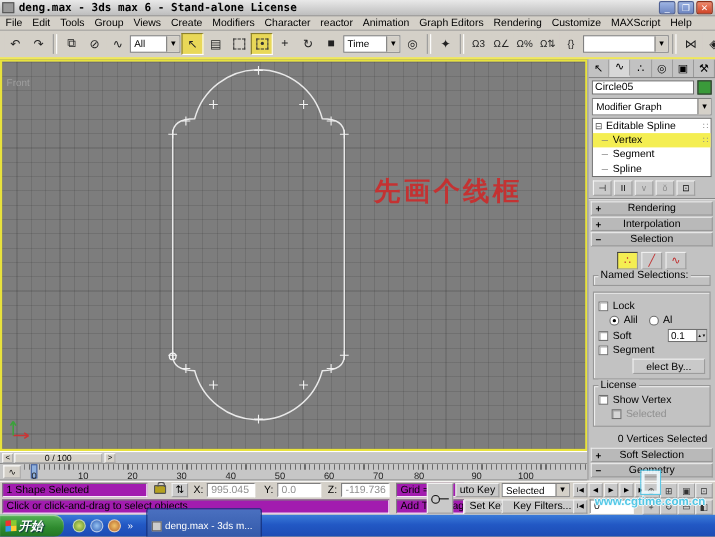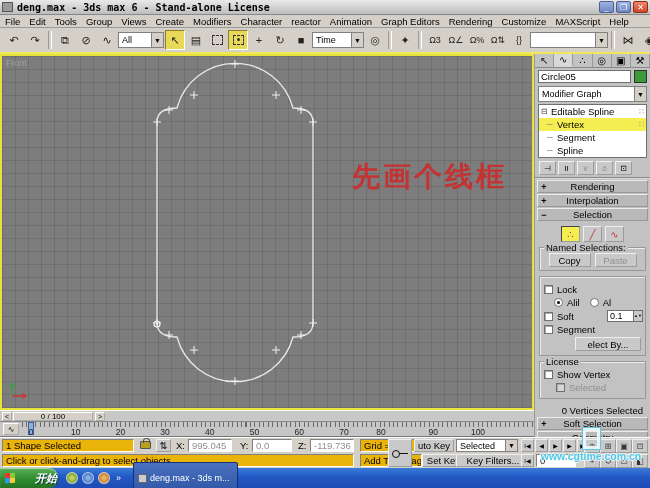--- a/index.html
+++ b/index.html
@@ -39,22 +39,22 @@
     font-size:7px; display:flex; align-items:center; justify-content:center; }
   .dashedbox { width:11px; height:10px; border:1px dashed #333; }
   .dashedbox.dot { position:relative; }
   .dashedbox.dot::after { content:""; position:absolute; left:3px; top:2px; width:3px; height:3px; background:#333; border-radius:50%; }
   
   #viewport { position:absolute; left:0; top:54px; width:534px; height:356px;
     border:2px solid #e8e23c; background-color:#7d7d7d;
     background-image:
       repeating-linear-gradient(to right, rgba(0,0,0,0.10) 0 1px, transparent 1px 13px),
       repeating-linear-gradient(to bottom, rgba(0,0,0,0.10) 0 1px, transparent 1px 13px); }
-  #vplabel { position:absolute; left:4px; top:2px; color:#9f9f9f; font-size:9px; }
-  #annotation { position:absolute; left:350px; top:102px; font-size:28px; font-weight:bold;
+  #vplabel { position:absolute; left:4px; top:14px; color:#9f9f9f; font-size:9px; }
+  #annotation { position:absolute; left:338px; top:102px; font-size:24px; font-weight:bold;
     color:#c43232; letter-spacing:3px; font-family:Liberation Serif, serif; }
   
   #timeslider { position:absolute; left:0; top:410px; width:534px; height:12px; background:#c8c8c8;
     border-top:1px solid #fff; border-bottom:1px solid #888; }
   .ts-arrow { position:absolute; top:1px; width:10px; height:9px; background:#d4d0c8; border:1px outset #fff;
     font-size:7px; line-height:8px; text-align:center; }
   #ts-handle { position:absolute; left:13px; top:1px; width:80px; height:9px; background:#d4d0c8;
     border:1px outset #fff; font-size:8px; text-align:center; line-height:8px; }
   #trackbar { position:absolute; left:0; top:422px; width:534px; height:15px; background:#c6c6c6;
     border-bottom:1px solid #777; }
@@ -109,21 +109,21 @@
   .rad.on::after { content:""; position:absolute; left:2px; top:2px; width:3px; height:3px; border-radius:50%; background:#000; }
   .spin { margin-left:auto; width:36px; height:12px; background:#fff; border:1px solid #707070;
     font-size:9px; display:flex; align-items:center; padding-left:2px; }
   .spin .ud { margin-left:auto; width:9px; height:100%; background:#c9c9c9; border-left:1px solid #707070;
     display:flex; flex-direction:column; align-items:center; justify-content:center; font-size:4px; line-height:4px; }
   #vertcount { text-align:right; padding:2px 4px 0 0; font-size:9.5px; }
   .spacer { flex:1; }
   
   #statusbar { position:absolute; left:0; top:437px; width:650px; height:31px; background:#d4d0c8;
     border-top:1px solid #fff; font-size:9.5px; }
-  .sunk { position:absolute; background:#eab308; border:1px solid; border-color:#808080 #fff #fff #808080;
+  .sunk { position:absolute; background:#a21caf; border:1px solid; border-color:#808080 #fff #fff #808080;
     padding:0 3px; height:13px; line-height:12px; overflow:hidden; white-space:nowrap; }
   .field { background:#fff; color:#8f8f8f; }
   .slabel { position:absolute; height:13px; line-height:13px; }
   .sbtn { position:absolute; background:#c9c9c9; border:1px outset #f0f0f0; text-align:center;
     height:13px; line-height:12px; overflow:hidden; white-space:nowrap; }
   .padlock { position:absolute; width:11px; height:8px; background:#b5a11f; border:1px solid #555; border-radius:1px; }
   .padlock::before { content:""; position:absolute; left:2px; top:-4px; width:5px; height:4px;
     border:1px solid #555; border-bottom:none; border-radius:3px 3px 0 0; }
   #keybtn { position:absolute; left:388px; top:1px; width:24px; height:28px; background:#c9c9c9; border:1px outset #f0f0f0;
     display:flex; align-items:center; justify-content:center; }
@@ -132,21 +132,21 @@
   .keyicon::after { content:""; position:absolute; left:7px; top:3.5px; width:9px; height:1.5px; background:#111;
     box-shadow:4px 2px 0 -0.5px #111, 7px 2px 0 -0.5px #111; }
   .pb { position:absolute; width:13px; height:13px; background:#c9c9c9; border:1px outset #f0f0f0;
     font-size:6px; text-align:center; line-height:12px; overflow:hidden; }
   .navb { position:absolute; width:16px; height:14px; background:#c9c9c9; border:1px outset #f0f0f0;
     font-size:8px; text-align:center; line-height:13px; color:#333; }
   
   #taskbar { position:absolute; left:0; top:468px; width:650px; height:20px;
     background:linear-gradient(#3a7bd9,#2258c4 45%,#1c4bb4); display:flex; align-items:center; }
   #startbtn { width:58px; height:20px; background:linear-gradient(#57b157,#2e8a2e 60%,#247524);
-    border-radius:0 9px 9px 0; display:flex; align-items:center; gap:20px; padding-left:5px;
+    border-radius:0 9px 9px 0; display:flex; align-items:center; gap:2px; padding-left:5px;
     box-shadow:inset 0 1px 1px rgba(255,255,255,.5); }
   #startbtn .flag { width:10px; height:10px; display:grid; grid-template-columns:5px 5px; grid-template-rows:5px 5px; transform:skewY(-4deg); }
   #startbtn .flag i:nth-child(1){background:#e33;} #startbtn .flag i:nth-child(2){background:#8c3;}
   #startbtn .flag i:nth-child(3){background:#39e;} #startbtn .flag i:nth-child(4){background:#fc3;}
   #startlabel { color:#fff; font-weight:bold; font-style:italic; font-size:11px; text-shadow:1px 1px 1px #134; }
   .ql { display:flex; align-items:center; gap:4px; margin-left:8px; }
   .qlicon { width:12px; height:12px; border-radius:50%; border:1px solid rgba(255,255,255,.6); }
   .qlmore { color:#fff; font-size:9px; margin-left:2px; }
   #taskbtn { margin-left:12px; width:105px; height:32px; background:linear-gradient(#4a70c0,#2f55a5);
     border:1px solid #16307a; border-radius:2px; color:#fff; font-size:9px; display:flex; align-items:center;
@@ -345,24 +345,20 @@
     </div>
 
     <div id="sel-body">
       <div id="subobj">
         <span class="sobtn on">∴</span>
         <span class="sobtn">╱</span>
         <span class="sobtn">∿</span>
       </div>
       <div class="grp">
         <span class="glabel">Named Selections:</span>
-        <div class="btnrow">
-          <span class="pbtn">Copy</span>
-          <span class="pbtn dis">Paste</span>
-        </div>
       </div>
       <div class="grp">
         <div class="chkrow">
           <span class="chk"></span>
           <span>Lock</span>
         </div>
         <div class="chkrow" style="margin-left:12px">
           <span class="rad on"></span>
           <span>Alil</span>
           <span class="rad" style="margin-left:6px"></span>

